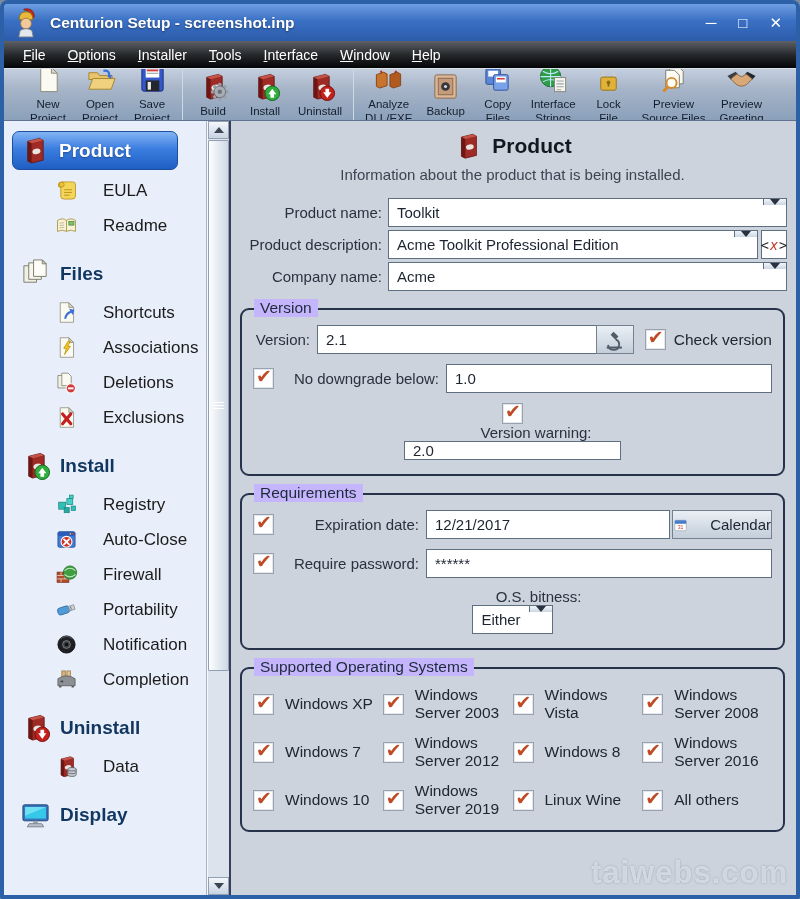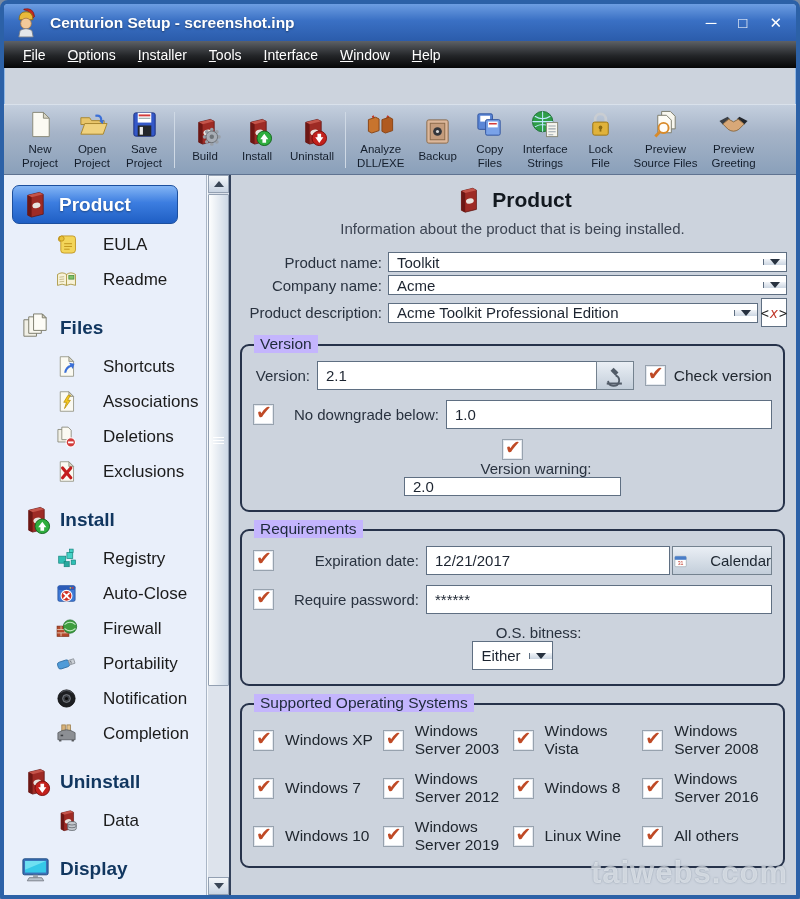--- a/index.html
+++ b/index.html
@@ -13,22 +13,22 @@
   .app-icon svg{width:100%;height:100%;}
   .title{color:#fff;font-weight:bold;font-size:15.5px;flex:1;text-shadow:0 1px 2px rgba(0,0,0,.4);}
   .win-controls{display:flex;gap:22px;color:#fff;font-size:15px;font-weight:bold;padding-right:4px;}
   .win-controls span{cursor:default;line-height:20px;}
   
   .menubar{height:27px;background:linear-gradient(#5d6166,#232528 55%,#050506);display:flex;align-items:center;
     padding-left:8px;flex:0 0 auto;}
   .menubar .mi{color:#fff;font-size:14px;padding:4px 11px;cursor:default;}
   .menubar u{text-decoration:underline;}
   
-  .toolbar{height:71px;background:linear-gradient(#c4cfde,#a6b4c8 40%,#8aa0ba);border-top:1px solid #d9e1eb;
-    border-bottom:1px solid #5f7391;display:flex;align-items:center;padding:2px 0 2px 10px;flex:0 0 auto;overflow:hidden;margin-top:36px;}
+  .toolbar{height:53px;background:linear-gradient(#c4cfde,#a6b4c8 40%,#8aa0ba);border-top:1px solid #d9e1eb;
+    border-bottom:1px solid #5f7391;display:flex;align-items:center;padding:2px 0 2px 18px;flex:0 0 auto;overflow:hidden;}
   .tb{display:flex;flex-direction:column;align-items:center;justify-content:flex-start;padding:3px 7px;min-width:52px;cursor:default;}
   .tb .ic{width:31px;height:31px;}
   .tb .ic svg{width:100%;height:100%;}
   .tb .lbl{font-size:11.5px;color:#141e2c;text-align:center;line-height:1.18;margin-top:3px;white-space:nowrap;}
   .tsep{width:1px;height:56px;background:#6c7f99;border-right:1px solid #cfd9e5;margin:0 4px;flex:0 0 auto;}
   
   .bodyrow{flex:1;display:flex;min-height:0;}
   .sidebar{width:203px;background:#e9effa;border-right:1px solid #aab6c6;padding:8px 0 0 6px;overflow:hidden;}
   .sh,.si{display:flex;align-items:center;cursor:default;}
   .sh{margin:13px 4px 4px 4px;padding:3px 6px;gap:9px;}
@@ -52,21 +52,21 @@
     border:1px solid #93a0b2;border-radius:1px;display:flex;align-items:center;justify-content:center;flex-direction:column;gap:2px;}
   .sb-thumb .grip i{display:block;width:11px;height:1px;background:#8a97a8;border-bottom:1px solid #fff;margin:2px 0;}
   
   .main{flex:1;border-left:2px solid #33415a;padding:8px 9px 0 7px;position:relative;overflow:hidden;background:#ccd3dd;}
   .m-head{display:flex;align-items:center;justify-content:center;gap:9px;margin-top:2px;}
   .m-head .ic{width:30px;height:30px;}
   .m-title{font-size:21px;font-weight:bold;color:#12181f;}
   .m-sub{text-align:center;font-size:15px;color:#3c4452;margin:5px 0 15px;}
   .frow{display:flex;align-items:center;margin-bottom:3px;}
   .flabel{width:150px;text-align:right;padding-right:6px;font-size:15px;color:#29323f;flex:0 0 auto;}
-  .combo{flex:1;display:flex;background:#fff;border:1px solid #5f6f82;height:20px;align-items:center;}
+  .combo{flex:1;display:flex;background:#fff;border:1px solid #5f6f82;height:29px;align-items:flex-start;}
   .combo .val{flex:1;padding:5px 8px;font-size:15px;color:#1c2430;white-space:nowrap;overflow:hidden;}
   .dbtn{width:23px;border-left:1px solid #5f6f82;background:linear-gradient(#f2f5f9,#ccd6e2);display:flex;align-items:center;justify-content:center;}
   .dbtn::after{content:"";border-left:5px solid transparent;border-right:5px solid transparent;border-top:6px solid #27313f;}
   .xbtn{width:26px;height:29px;margin-left:3px;background:#fff;border:1px solid #5f6f82;font-size:13.5px;color:#222;
     display:flex;align-items:center;justify-content:center;font-family:"DejaVu Sans Mono",monospace;}
   .xbtn b{color:#c0392b;font-style:italic;font-weight:normal;padding:0 1px;}
   .tinput{flex:1;height:29px;border:1px solid #5f6f82;background:#fff;font-size:15px;color:#1c2430;
     padding:0 8px;font-family:"Liberation Sans",sans-serif;min-width:0;}
   .group{border:2.5px solid #26324a;border-radius:9px;margin:17px 2px 0 2px;padding:15px 11px 12px;position:relative;}
   .legend{position:absolute;top:-11px;left:12px;background:#c4b5fd;padding:0 6px;font-size:15.5px;color:#1e2a3a;}
@@ -581,34 +581,34 @@
 
       <div class="frow">
         <span class="flabel">Product name:</span>
         <div class="combo">
           <span class="val">Toolkit</span>
           <span class="dbtn"></span>
         </div>
       </div>
 
       <div class="frow">
+        <span class="flabel">Product description:</span>
+        <div class="combo">
+          <span class="val">Acme Toolkit Professional Edition</span>
+          <span class="dbtn"></span>
+        </div>
+        <span class="xbtn" id="xbtn">&lt;<b>x</b>&gt;</span>
+      </div>
+
+      <div class="frow">
         <span class="flabel">Company name:</span>
         <div class="combo">
           <span class="val">Acme</span>
           <span class="dbtn"></span>
         </div>
-      </div>
-
-      <div class="frow">
-        <span class="flabel">Product description:</span>
-        <div class="combo">
-          <span class="val">Acme Toolkit Professional Edition</span>
-          <span class="dbtn"></span>
-        </div>
-        <span class="xbtn" id="xbtn">&lt;<b>x</b>&gt;</span>
       </div>
 
       <div class="group">
         <span class="legend">Version</span>
         <div class="grow">
           <span class="vlabel" style="width:64px">Version:</span>
           <input class="tinput" style="max-width: 297px;" value="2.1">
           <span class="sqbtn micbtn">
             <svg viewBox="0 0 32 32">
               <path d="M14 4 l7 7 -4.5 4.5 -7 -7z" fill="#525c68"></path>

